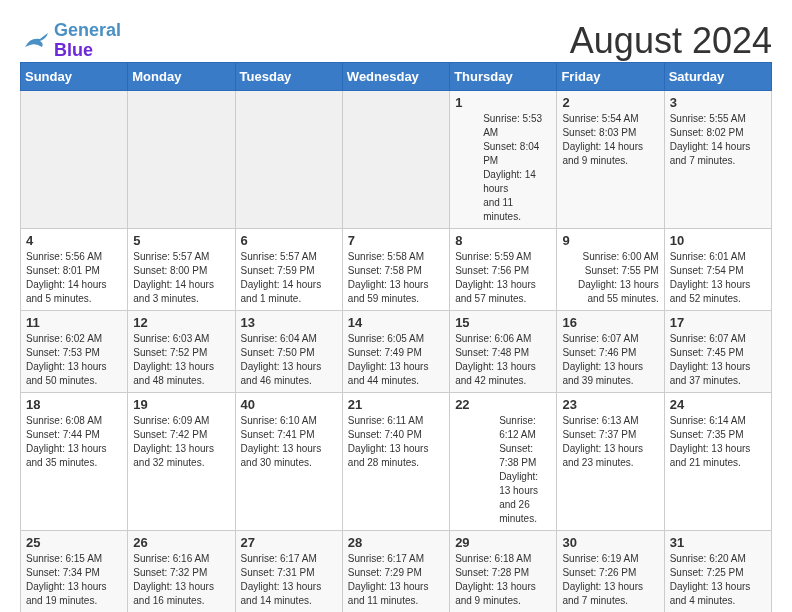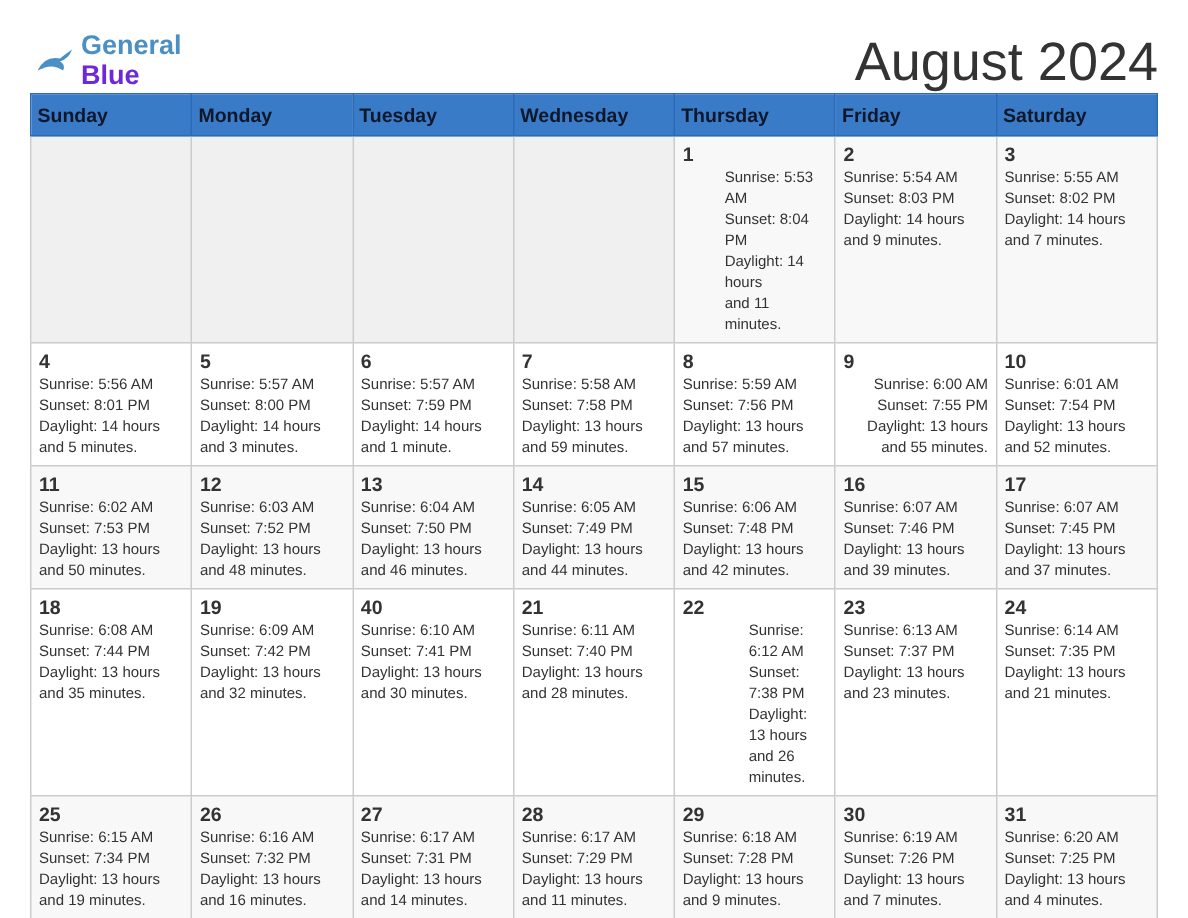--- a/index.html
+++ b/index.html
@@ -46,21 +46,21 @@
       font-weight: normal;
       color: #555;
     }
     .calendar {
       width: 100%;
       border-collapse: collapse;
       font-size: 11px;
     }
     .calendar thead th {
       background-color: #3a7bc8;
-      color: #0f172a;
+      color: #ffffff;
       padding: 6px 4px;
       text-align: left;
       font-size: 13px;
       font-weight: bold;
       border: 1px solid #2a6ab8;
     }
     .calendar tbody td {
       border: 1px solid #ccc;
       vertical-align: top;
       padding: 4px 5px;

